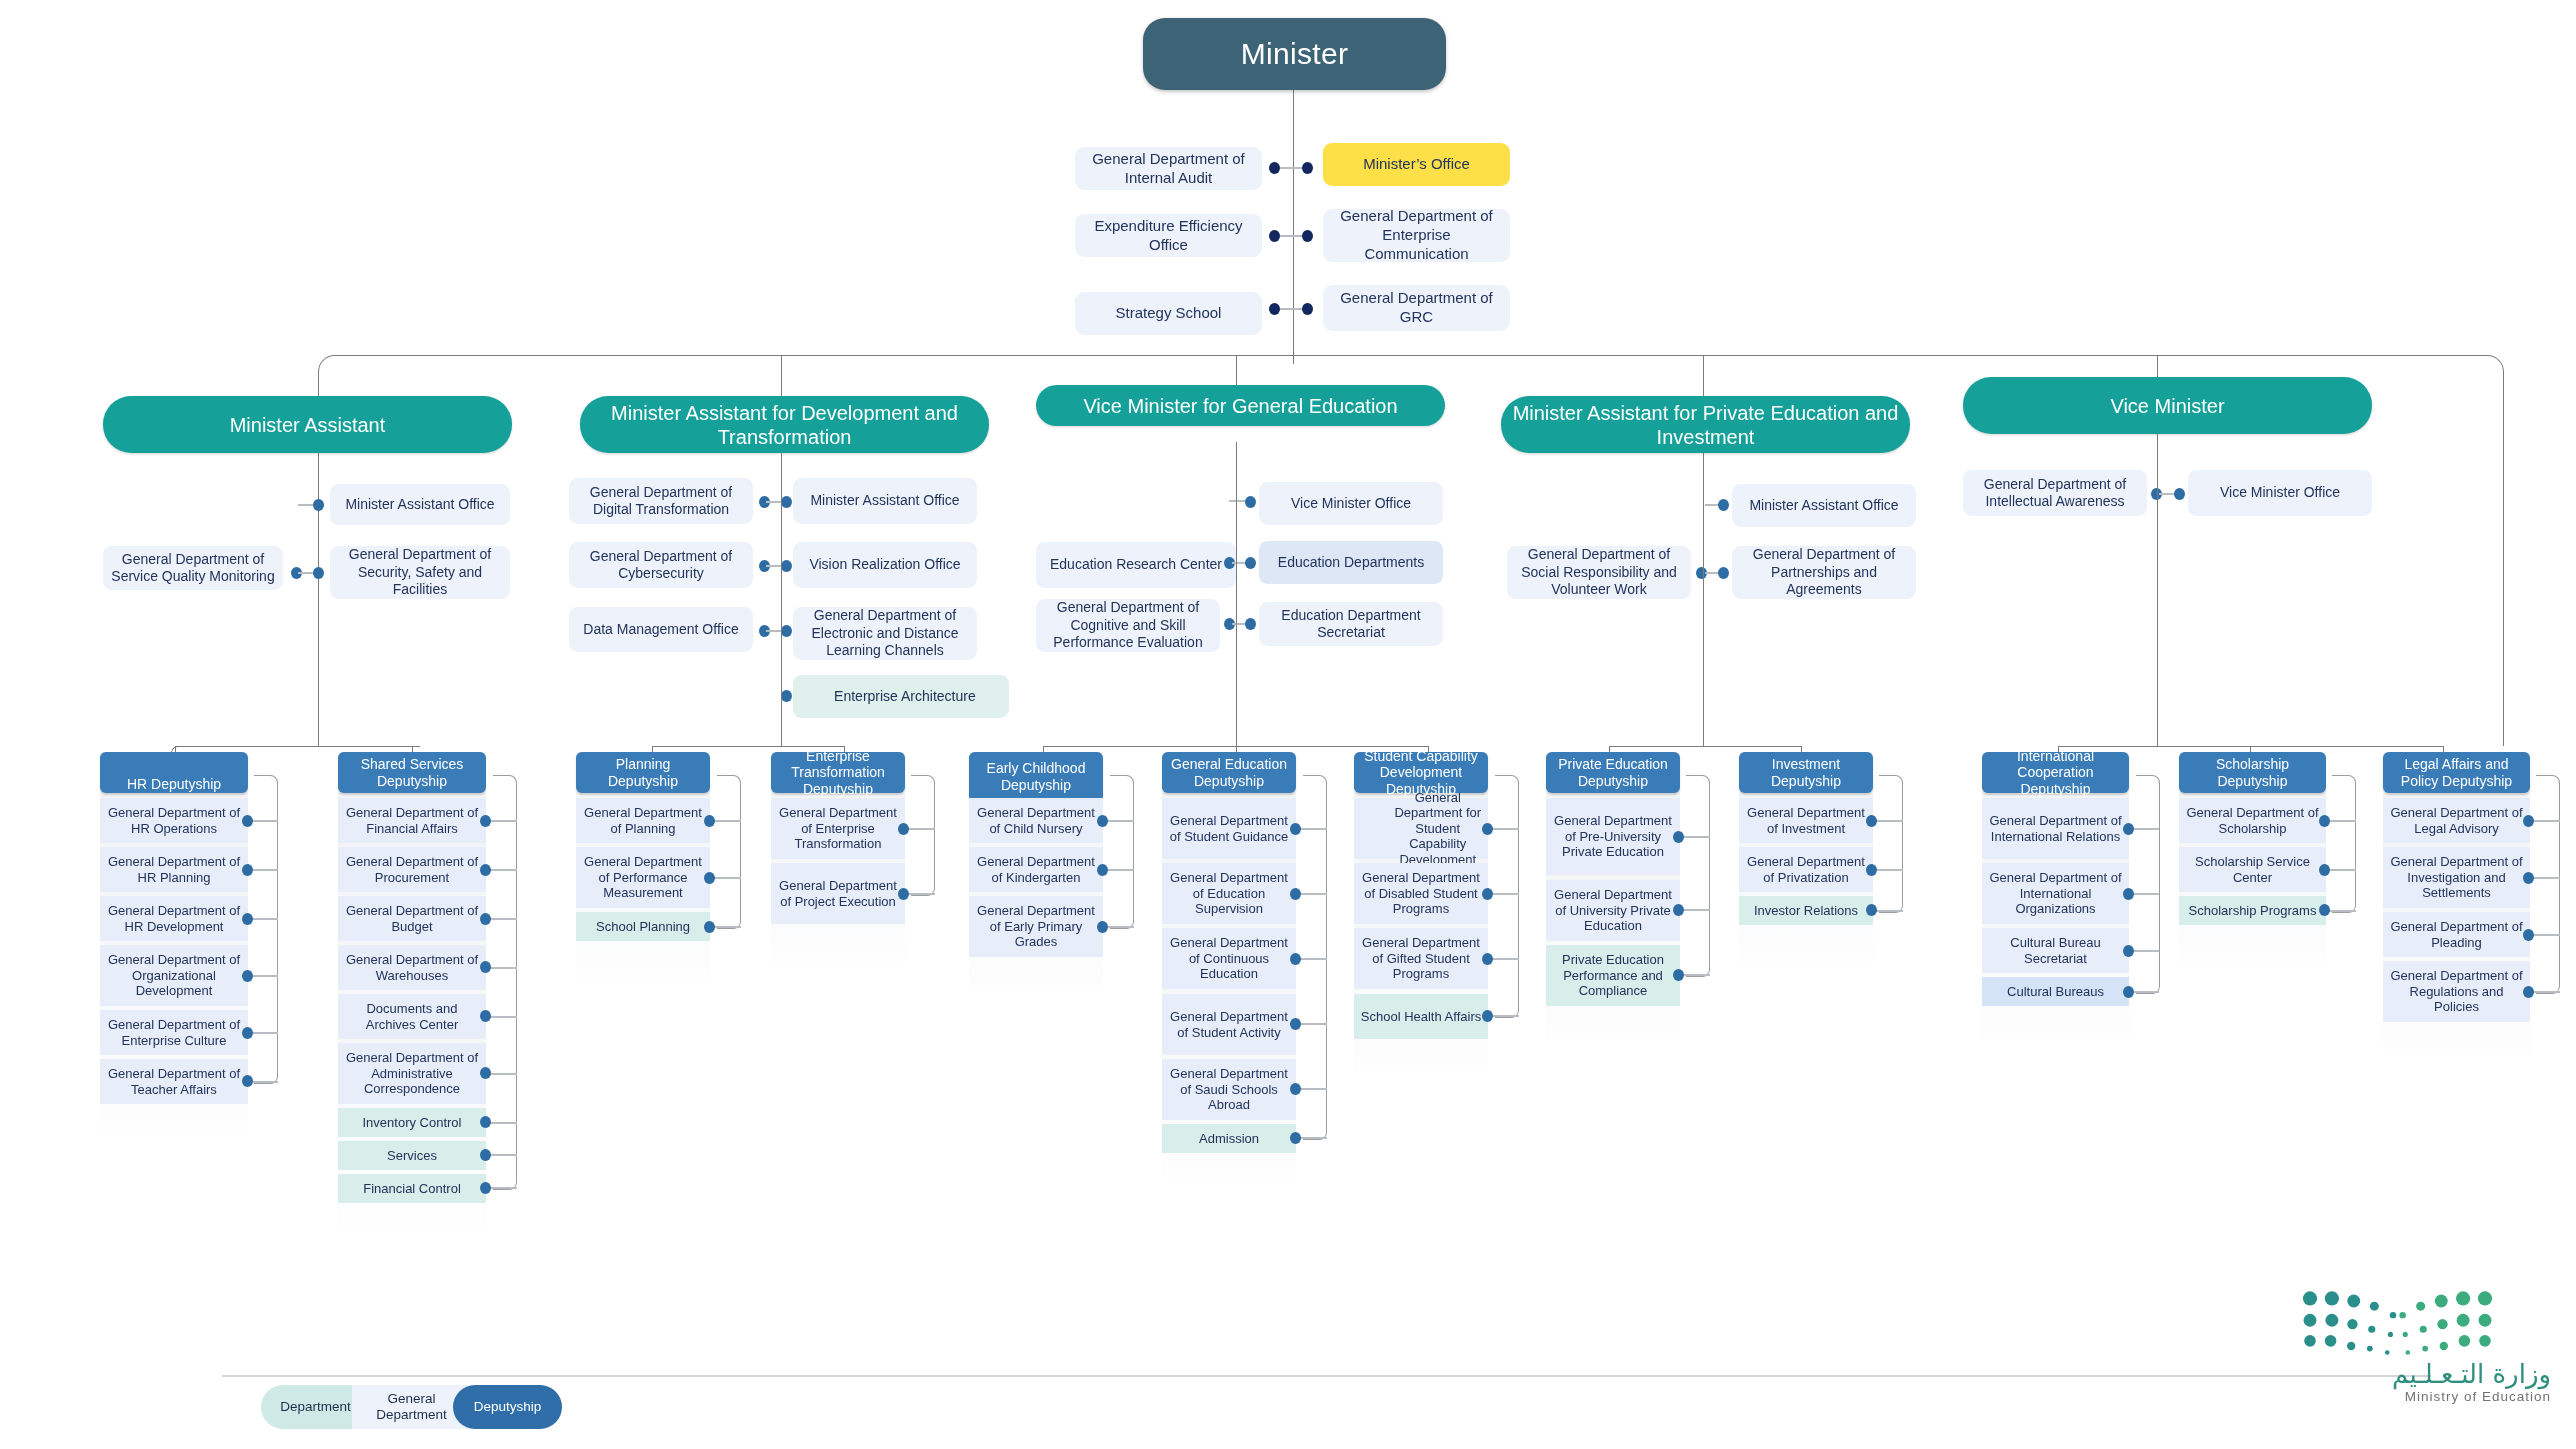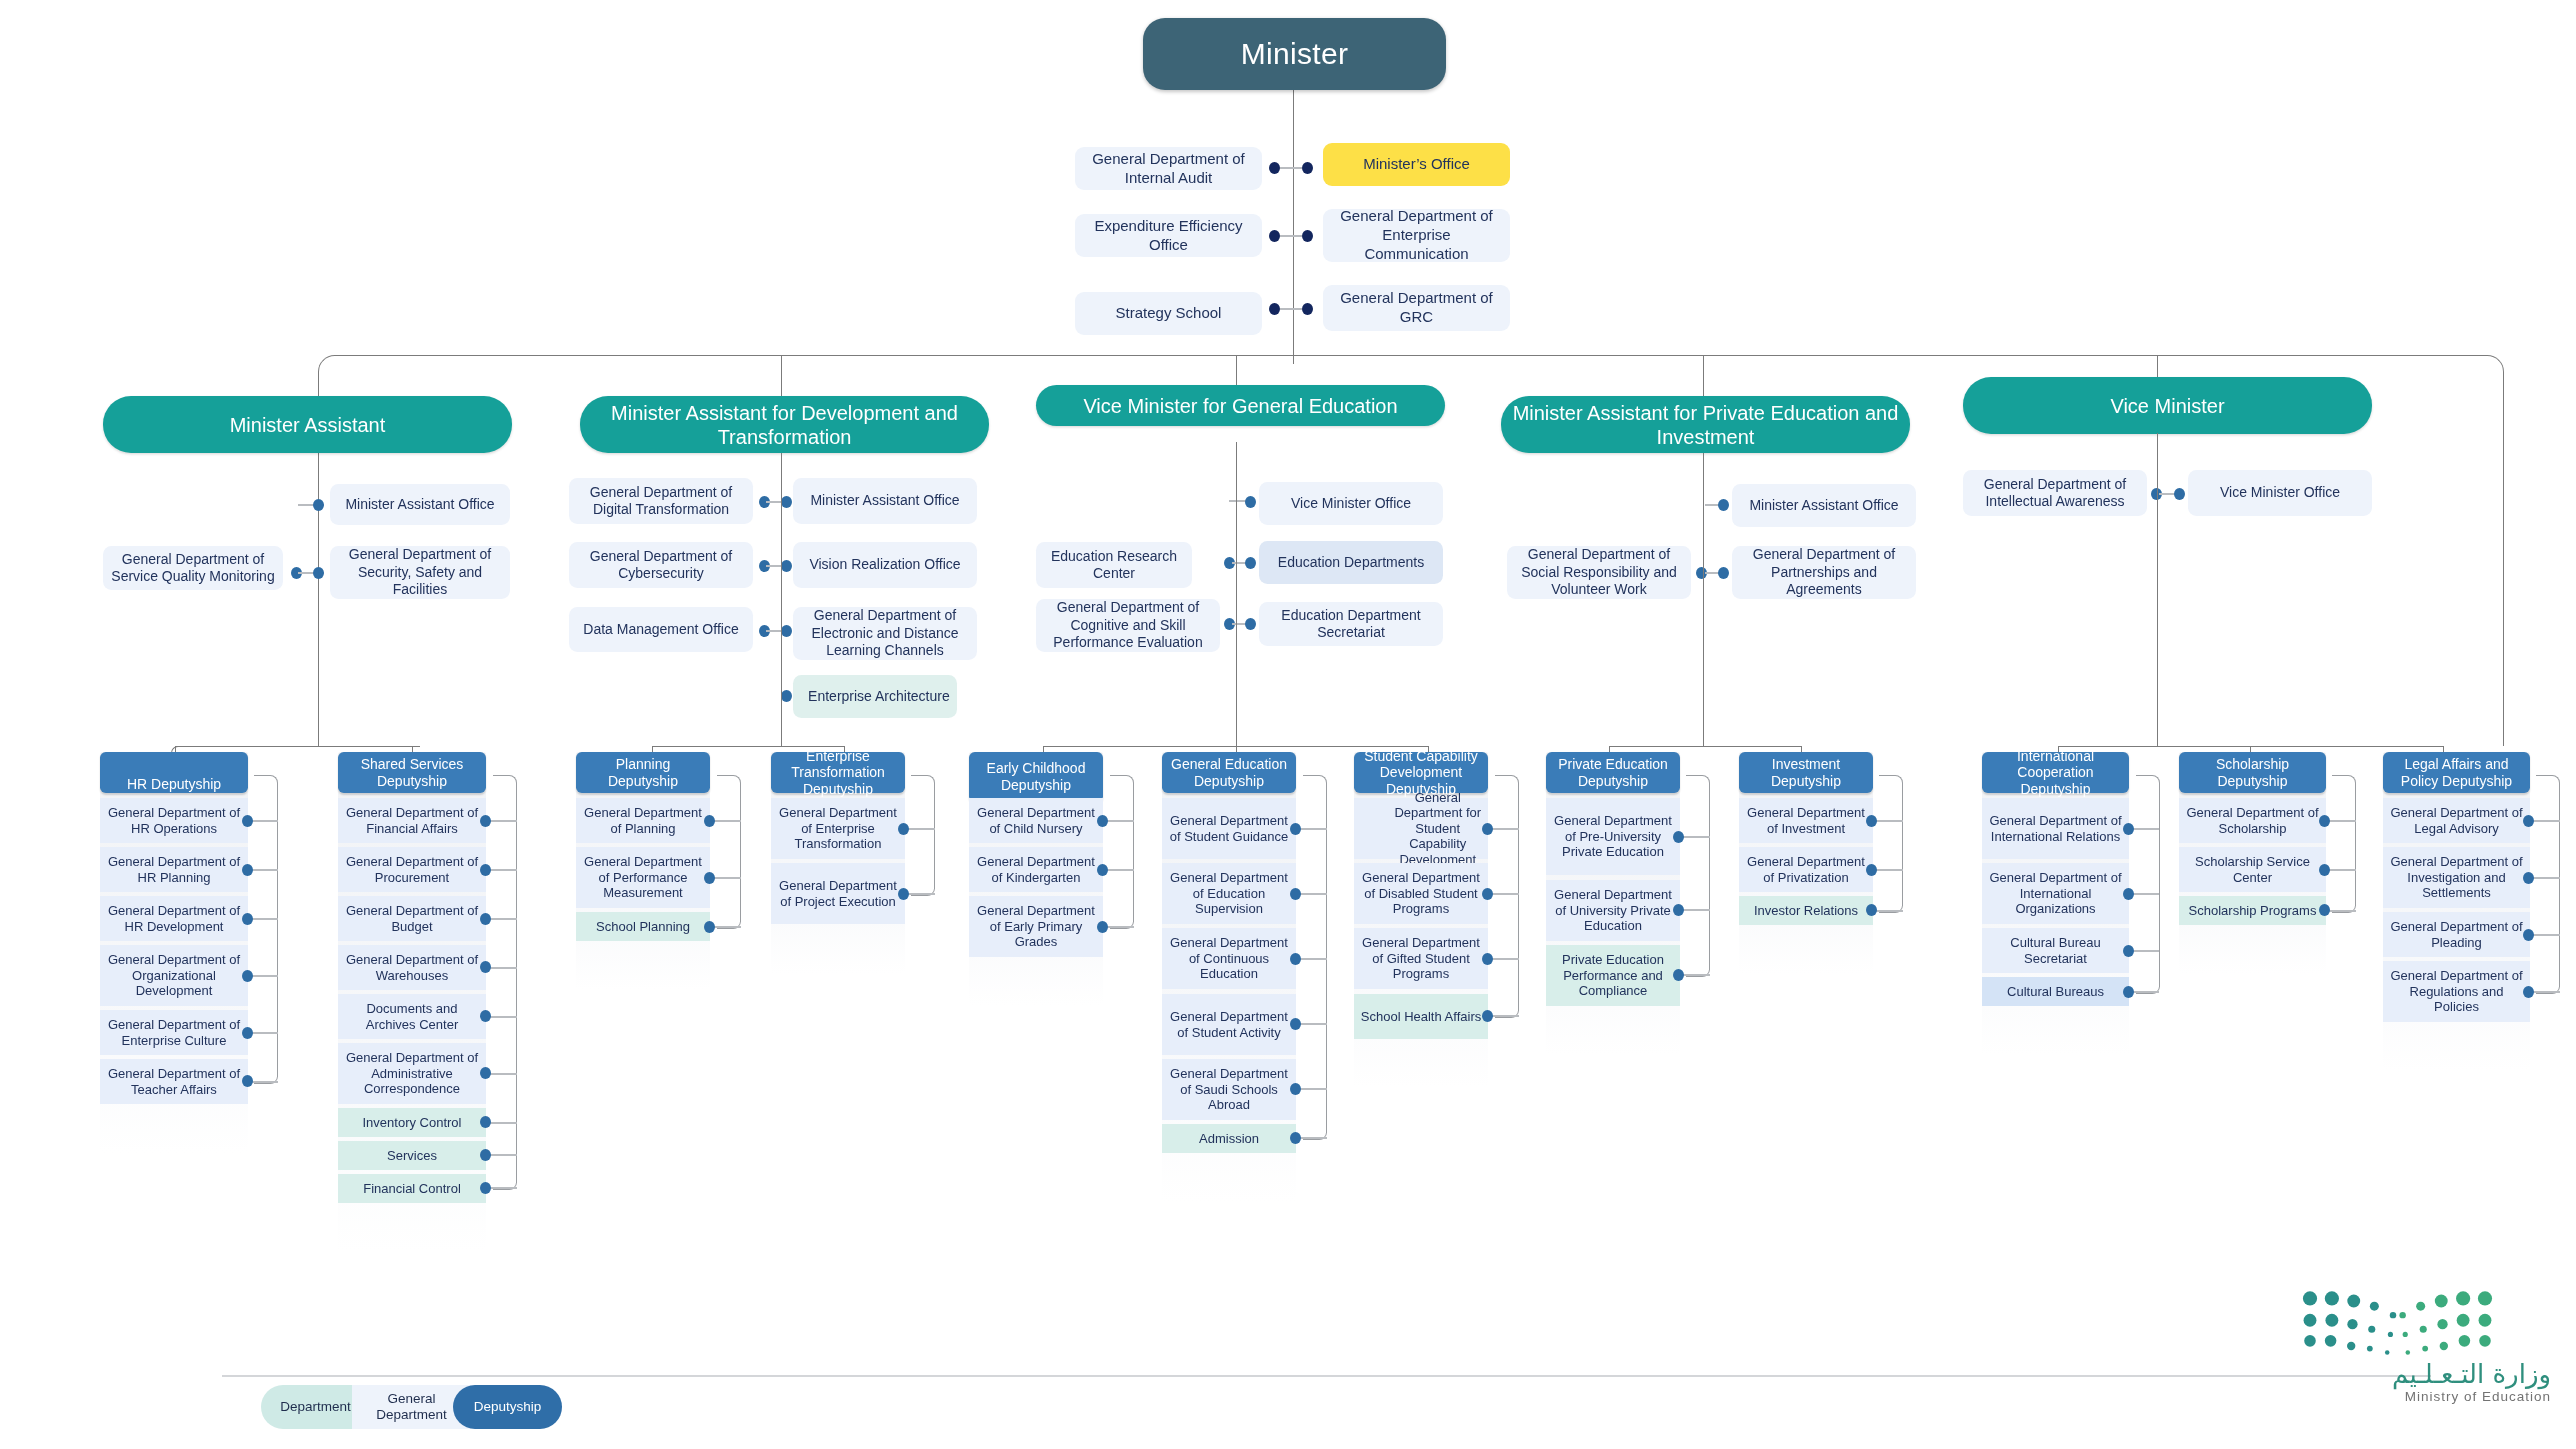--- a/index.html
+++ b/index.html
@@ -181,41 +181,41 @@
 </div>
 <div class="subbox" style="left:793px;top:478px;width:184px;height:46px;">
   <span>Minister Assistant Office</span>
 </div>
 <div class="subbox" style="left:793px;top:542px;width:184px;height:46px;">
   <span>Vision Realization Office</span>
 </div>
 <div class="subbox" style="left:793px;top:607px;width:184px;height:53px;">
   <span>General Department of Electronic and Distance Learning Channels</span>
 </div>
-<div class="subbox green" style="left:793px;top:675px;width:164px;height:43px;padding-left:13px;">
+<div class="subbox green" style="left:793px;top:675px;width:216px;height:43px;padding-left:13px;">
   <span>Enterprise Architecture</span>
 </div>
 <div>
   <div class="dot" style="left:759px;top:496px;"></div>
     <div class="lineseg" style="left:766px;top:501px;width:22px;"></div>
     <div class="dot" style="left:781px;top:496px;"></div>
   <div class="dot" style="left:759px;top:560px;"></div>
     <div class="lineseg" style="left:766px;top:565px;width:22px;"></div>
     <div class="dot" style="left:781px;top:560px;"></div>
   <div class="dot" style="left:759px;top:625px;"></div>
     <div class="lineseg" style="left:766px;top:630px;width:22px;"></div>
     <div class="dot" style="left:781px;top:625px;"></div>
   <div class="dot" style="left:781px;top:690px;"></div>
 </div>
 <div class="vline" style="left:781px;top:453px;height:264px;"></div>
 
 <div class="pill" style="left:1036px;top:385px;width:409px;height:41px;">
   <span>Vice Minister for General Education</span>
 </div>
-<div class="subbox" style="left:1036px;top:542px;width:156px;height:46px;">
+<div class="subbox" style="left:1036px;top:542px;width:200px;height:46px;">
   <span>Education Research Center</span>
 </div>
 <div class="subbox" style="left:1036px;top:599px;width:184px;height:53px;">
   <span>General Department of Cognitive and Skill Performance Evaluation</span>
 </div>
 <div class="subbox" style="left:1259px;top:482px;width:184px;height:43px;">
   <span>Vice Minister Office</span>
 </div>
 <div class="subbox stack" style="left:1259px;top:541px;width:184px;height:43px;">
   <span>Education Departments</span>

